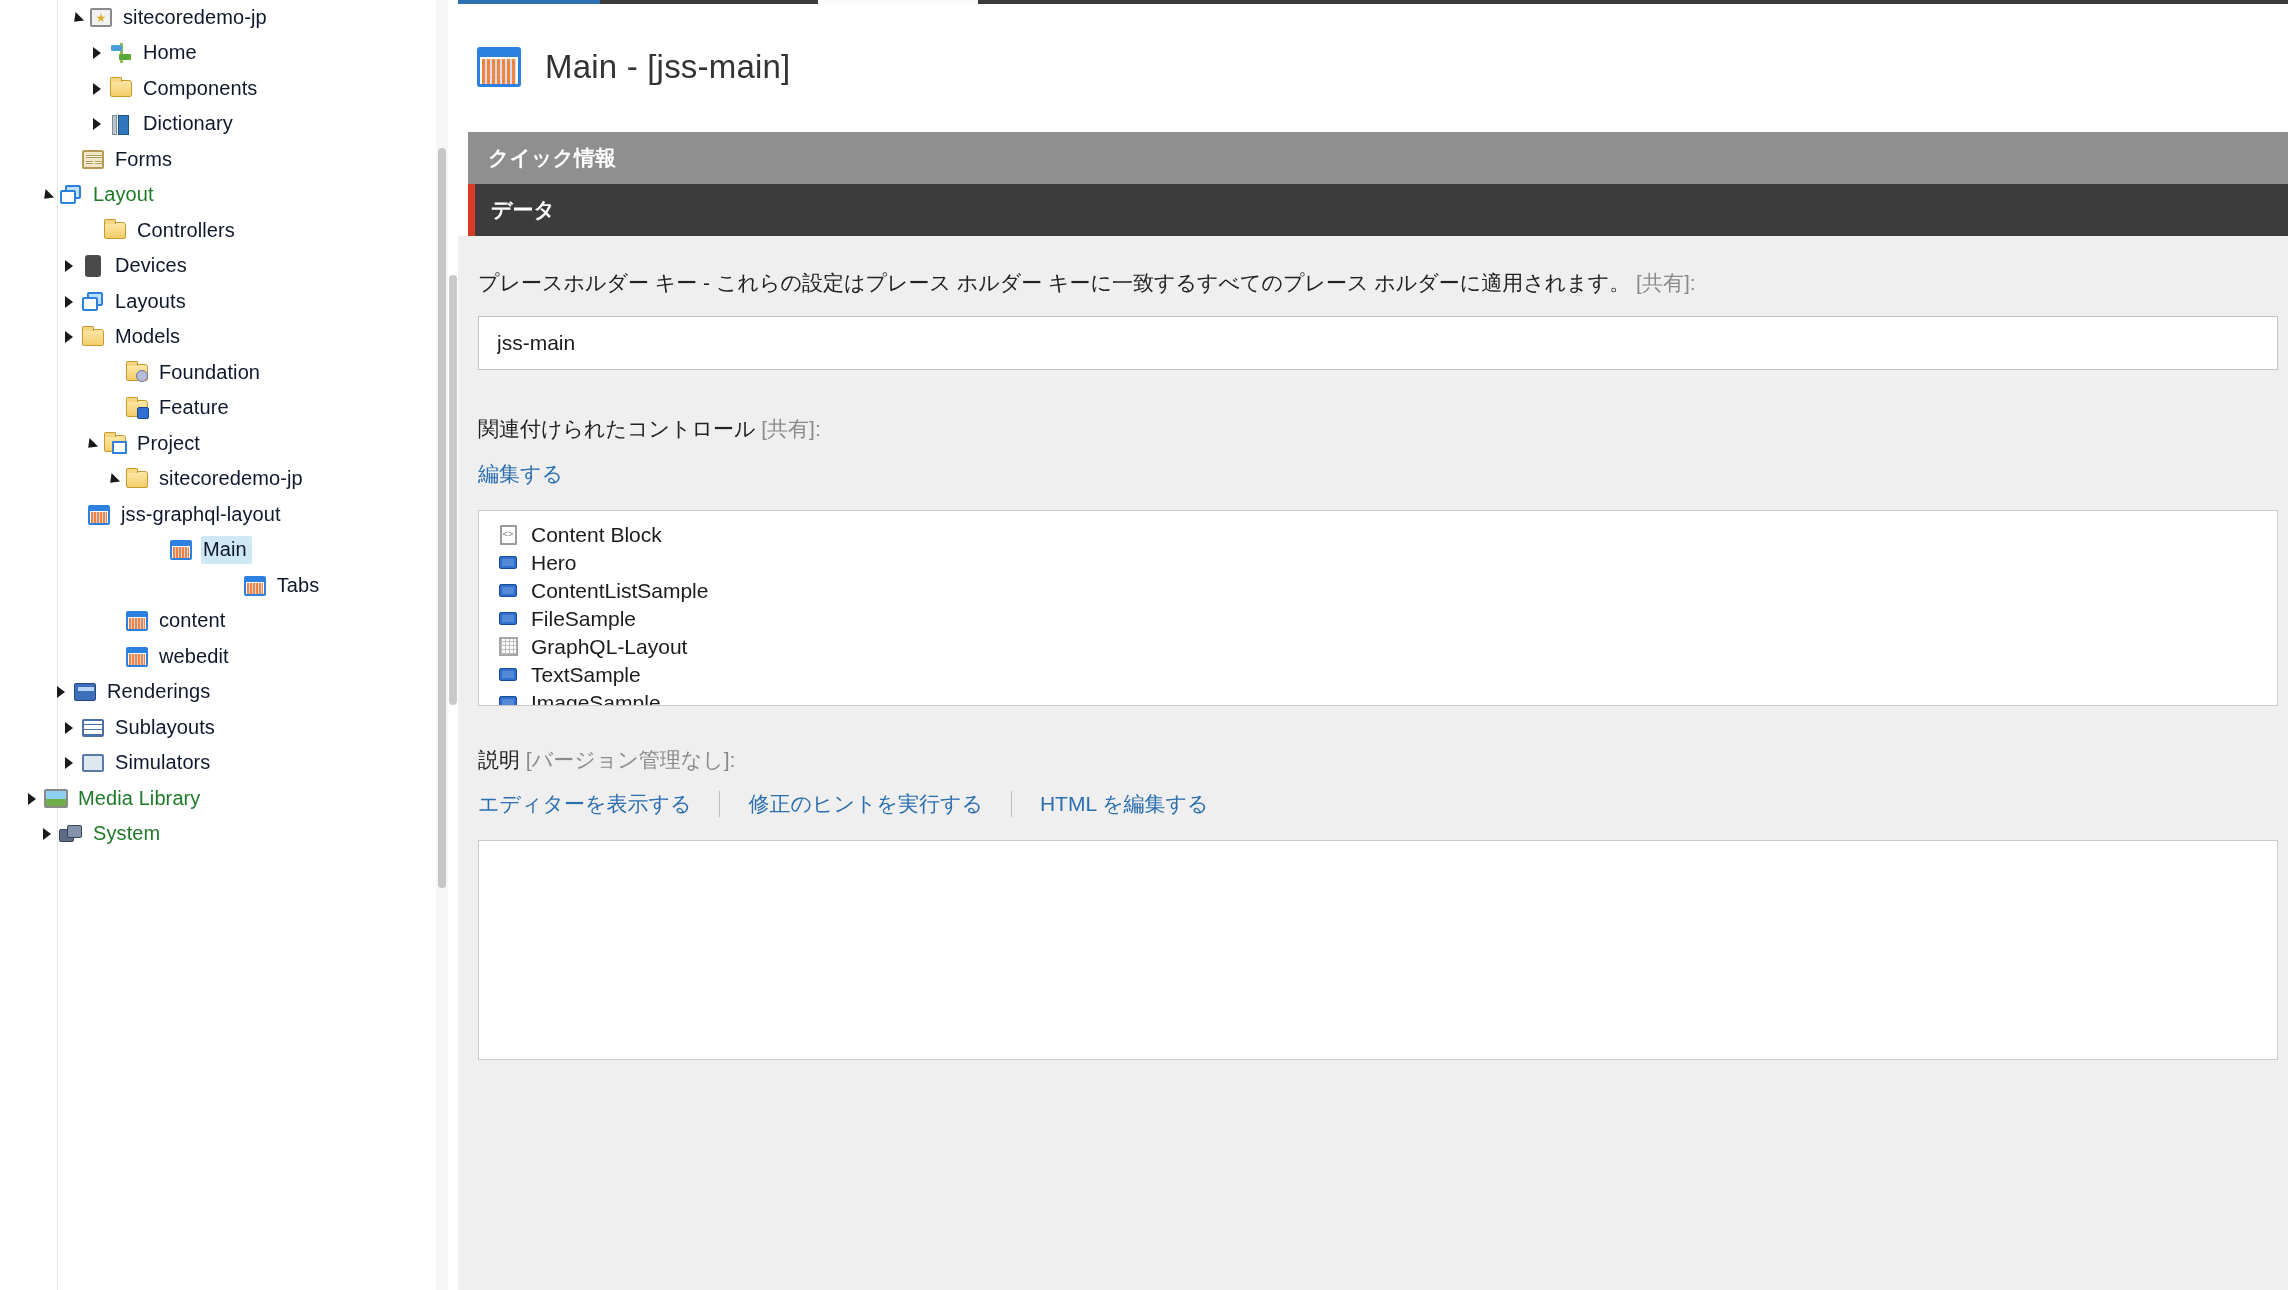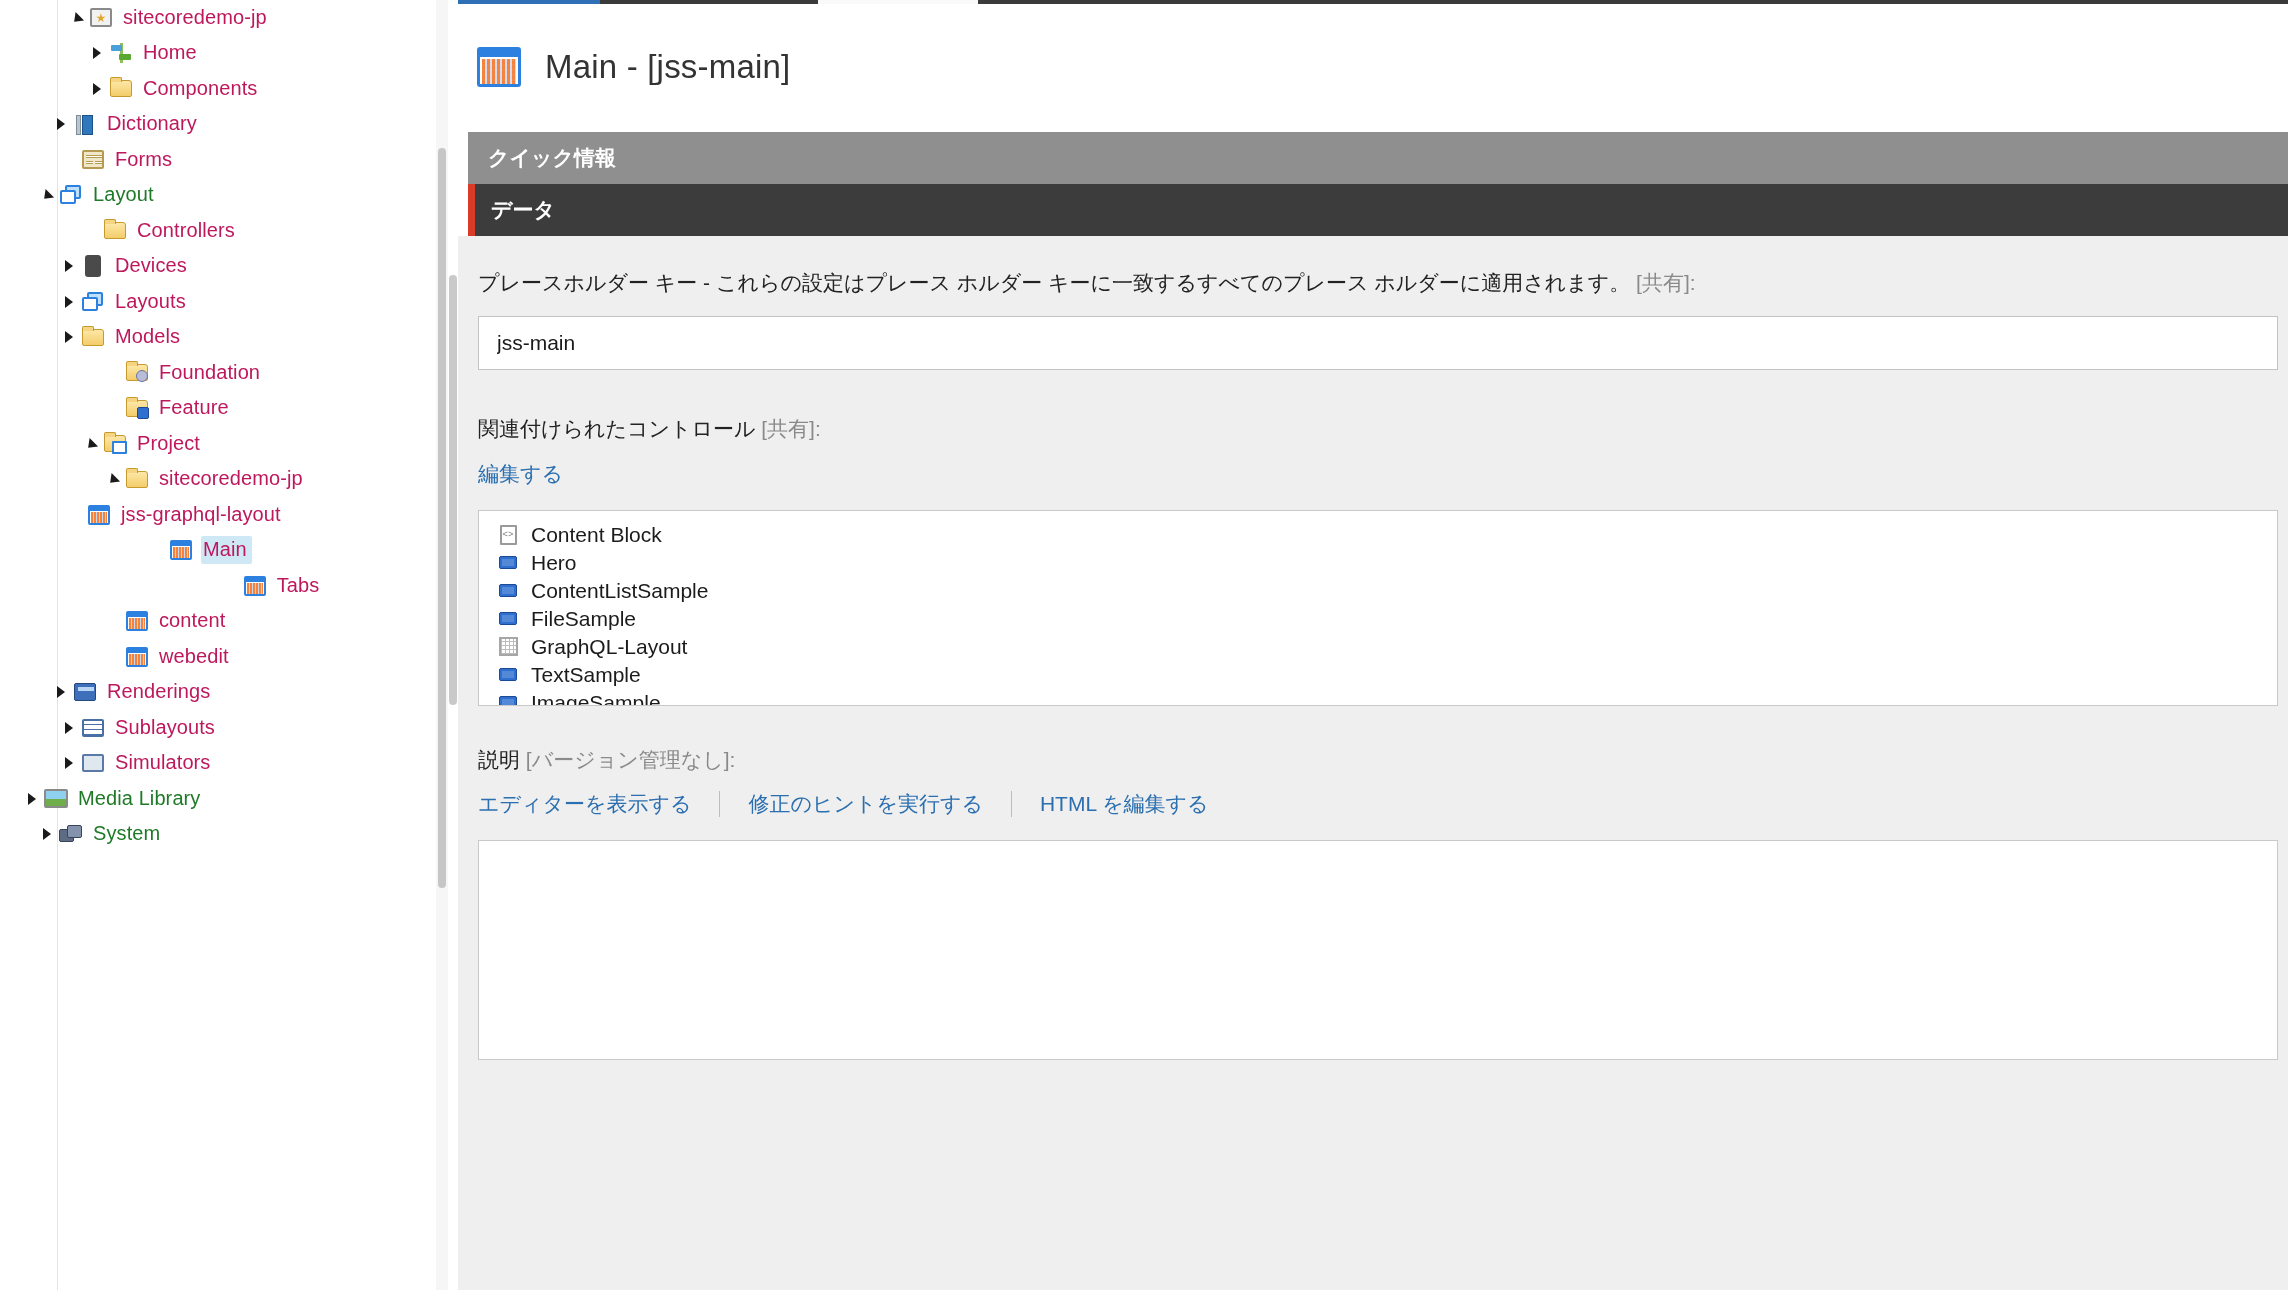--- a/index.html
+++ b/index.html
@@ -48,21 +48,21 @@
     transform: translateY(1px) rotate(45deg);
   }
   .tw-spacer { width: 22px; min-width: 22px; }
   .tw-icon {
     width: 26px; min-width: 26px; height: 22px;
     display: flex; align-items: center; justify-content: center;
     margin-right: 7px;
   }
   .tw-label {
     font-size: 20px;
-    color: #be185d;
+    color: #0f172a;
     letter-spacing: 0.1px;
     padding: 2px 5px 3px 2px;
     border-radius: 2px;
   }
   .tw-label.green { color: #1e7a27; }
   .tree-row.selected .tw-label { background: #cfe8f5; }
 
   
   .ic { display:block; position: relative; }
   .ic-folder {
@@ -289,21 +289,21 @@
       </div>
       <div class="tree-row" style="padding-left: 86px;">
         <div class="tw-expander">
           <span class="tri-right"></span>
         </div>
         <div class="tw-icon">
           <div class="ic ic-folder"></div>
         </div>
         <span class="tw-label">Components</span>
       </div>
-      <div class="tree-row" style="padding-left: 50px;">
+      <div class="tree-row" style="padding-left: 86px;">
         <div class="tw-expander">
           <span class="tri-right"></span>
         </div>
         <div class="tw-icon">
           <div class="ic ic-book">
             <i class="bl"></i>
             <i class="br"></i>
           </div>
         </div>
         <span class="tw-label">Dictionary</span>

